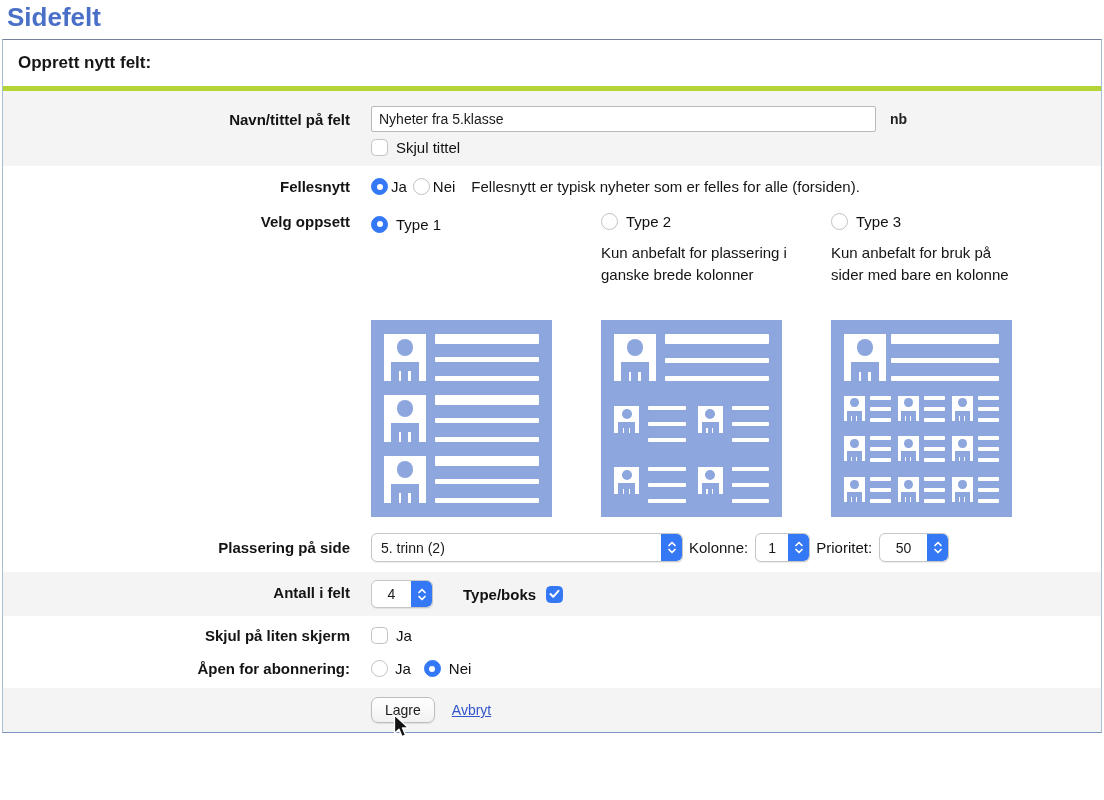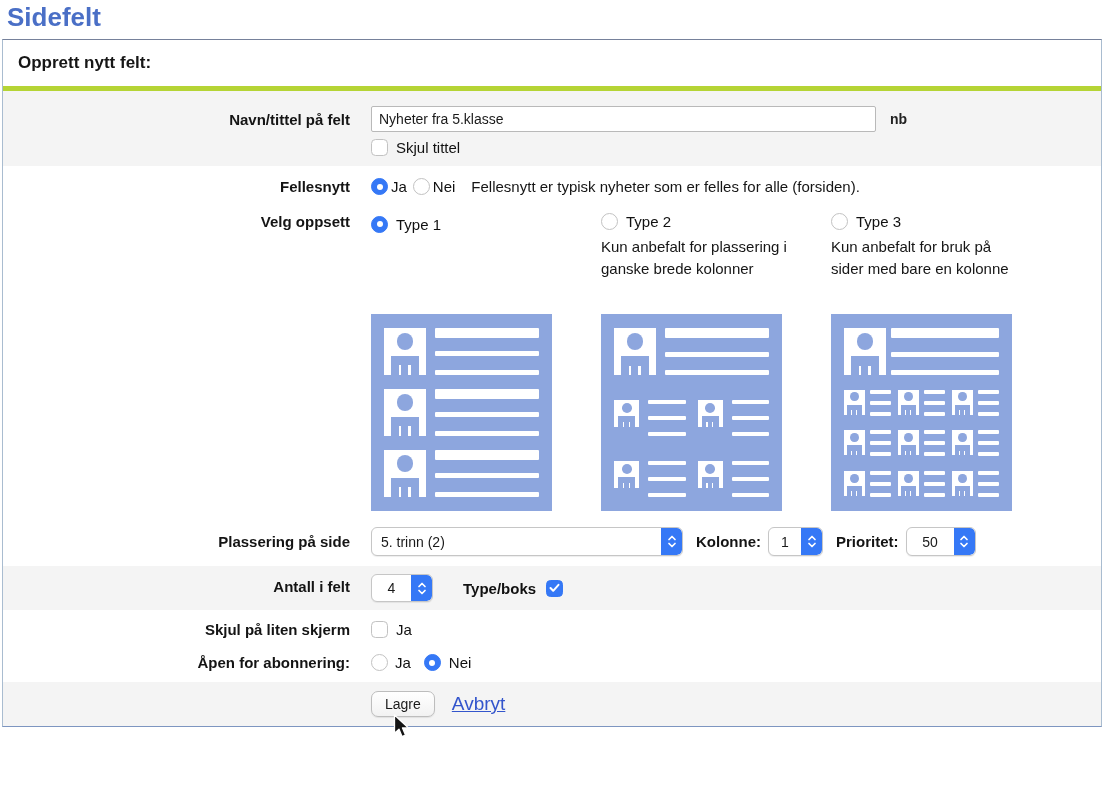--- a/index.html
+++ b/index.html
@@ -58,21 +58,21 @@
   
   .pair{display:inline-flex;align-items:center;}
   .pair .plabel{margin-left:3px;}
   .help-text{margin-left:16px;color:#151515;}
 
   
   .layout-cols{display:flex;}
   .l-col{width:230px;flex:0 0 230px;}
   .l-head{display:inline-flex;align-items:center;}
   .l-head .plabel{margin-left:8px;}
-  .l-desc{height:66px;margin-top:3px;line-height:22px;max-width:195px;color:#151515;}
+  .l-desc{height:66px;margin-top:9px;line-height:22px;max-width:195px;color:#151515;}
   .thumbwrap{margin-top:12px;}
 
   
   .thumb{width:181px;height:197px;background:var(--thumb);padding:14px 13px;display:flex;flex-direction:column;justify-content:space-between;}
   .t-row{display:flex;gap:12px;}
   .t-item{display:flex;flex:1;gap:9px;align-items:stretch;}
   .person{position:relative;background:#fff;flex:0 0 auto;}
   .person.lg{width:42px;height:47px;}
   .person.sm{width:25px;height:27px;}
   .type-3 .person.sm{width:21px;height:25px;}
@@ -95,26 +95,26 @@
 
   
   .msel{display:inline-flex;align-items:center;height:29px;background:#fff;border:1px solid #c6c6c6;border-radius:6px;font-size:14px;color:#1a1a1a;box-shadow:0 1px 1px rgba(0,0,0,.07);overflow:hidden;}
   .msel .val{flex:1;padding:0 9px;white-space:nowrap;overflow:hidden;}
   .msel.center .val{text-align:center;padding:0 4px;}
   .msel .cap{width:21px;align-self:stretch;background:var(--accent);display:flex;align-items:center;justify-content:center;border-radius:0 5px 5px 0;}
   .w-page{width:312px;}
   .w-kol{width:55px;}
   .w-pri{width:70px;}
   .w-ant{width:62px;height:28px;}
-  .inline-label{margin-left:13px;margin-right:7px;font-size:15px;color:#141414;font-weight:bold;}
+  .inline-label{margin-left:6px;margin-right:7px;font-size:15px;color:#141414;}
   .frame-label{margin-left:30px;margin-right:10px;font-weight:bold;}
 
   
   .btn{font-family:inherit;font-size:14px;color:#1a1a1a;padding:4px 13px;background:linear-gradient(#ffffff,#f2f2f2);border:1px solid #bdbdbd;border-radius:7px;box-shadow:0 1px 1px rgba(0,0,0,.08);}
-  .link{margin-left:17px;font-size:19px;color:var(--link);text-decoration:underline;}
+  .link{margin-left:17px;font-size:14px;color:var(--link);text-decoration:underline;}
 
   #cursor{position:absolute;left:393px;top:714px;pointer-events:none;}
 </style>
 </head>
 <body>
 
 <div id="page">
 
   <h1 id="page-title">Sidefelt</h1>
 

